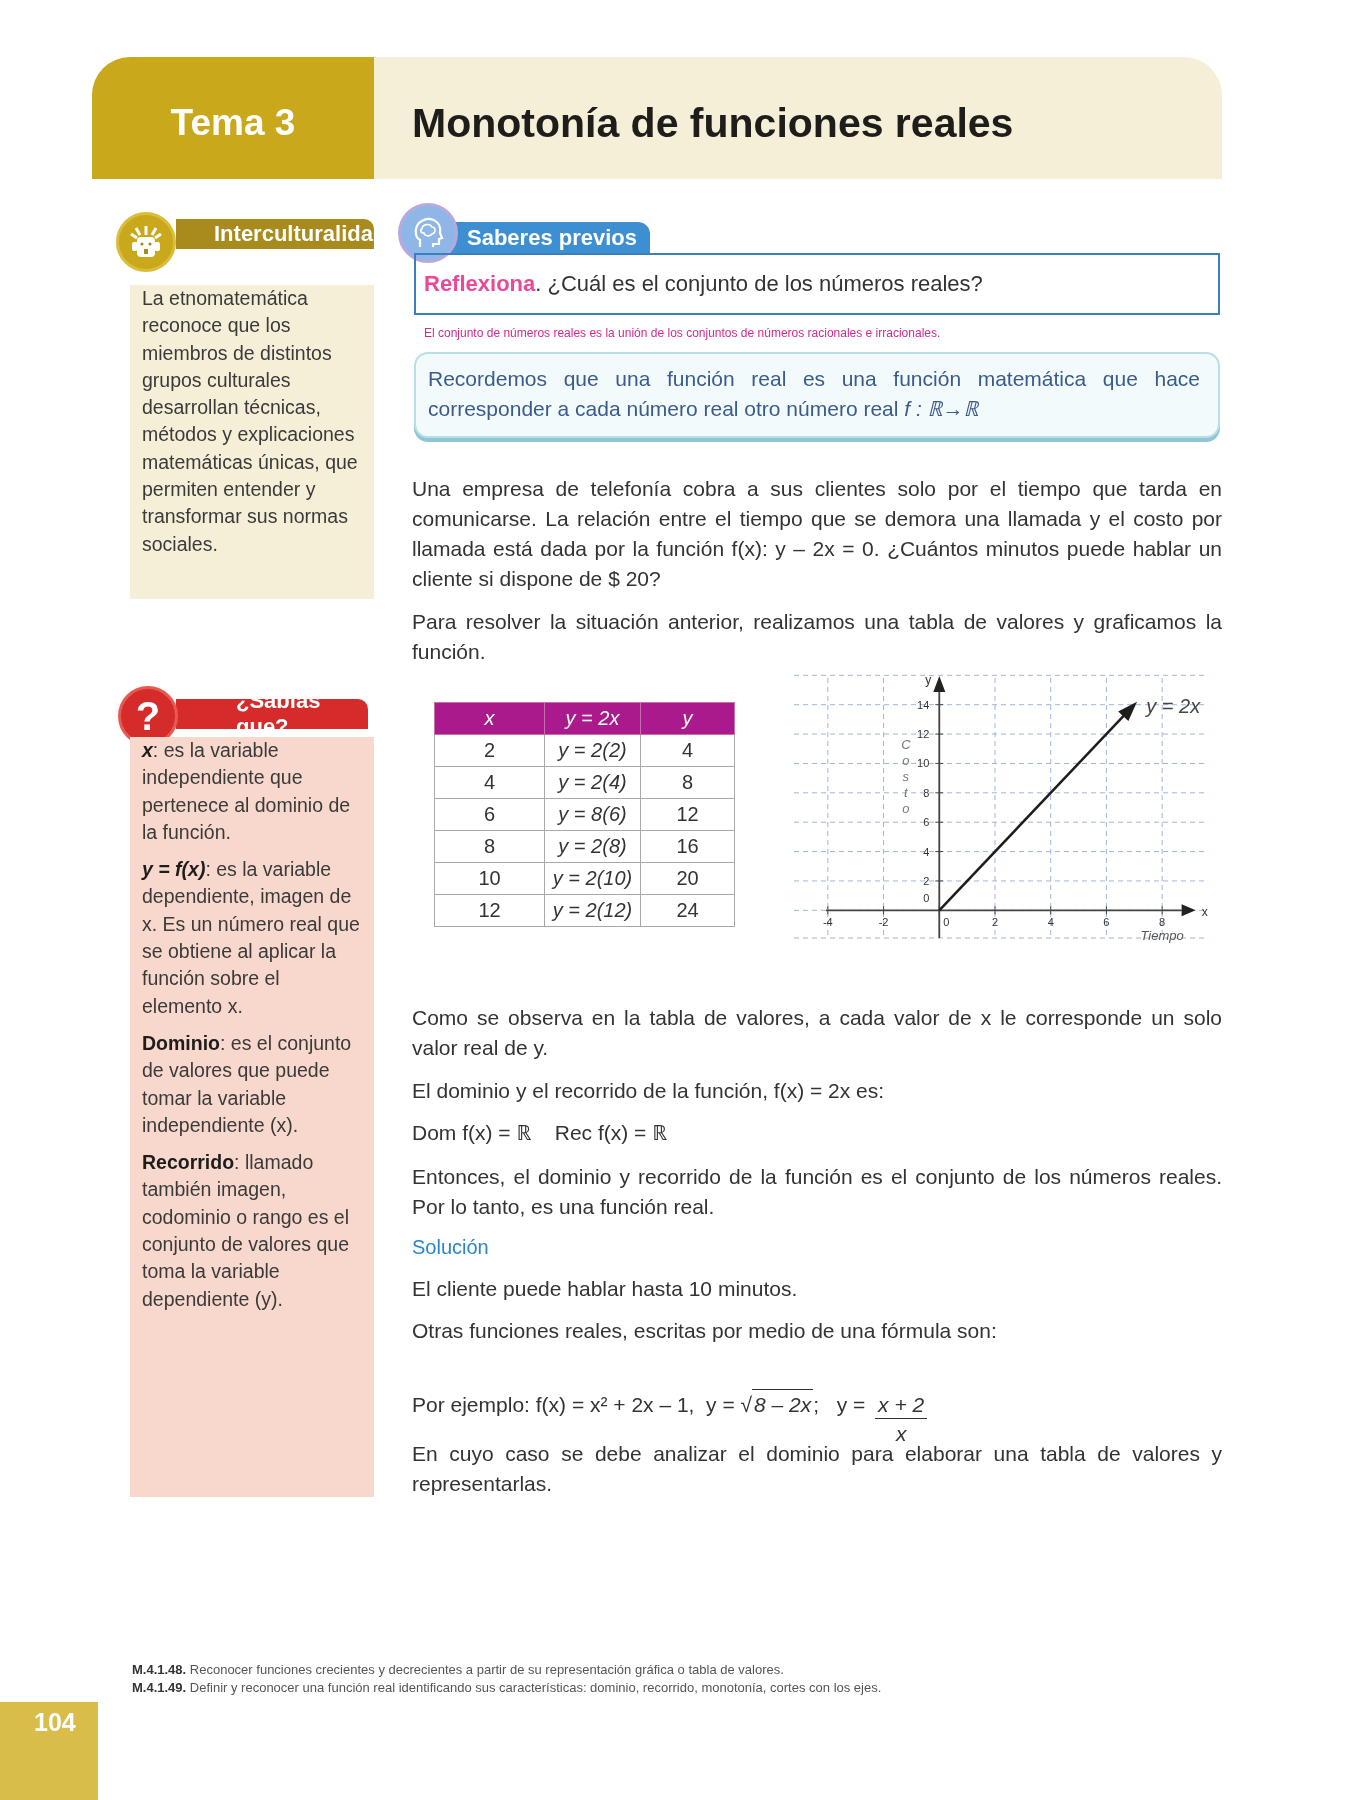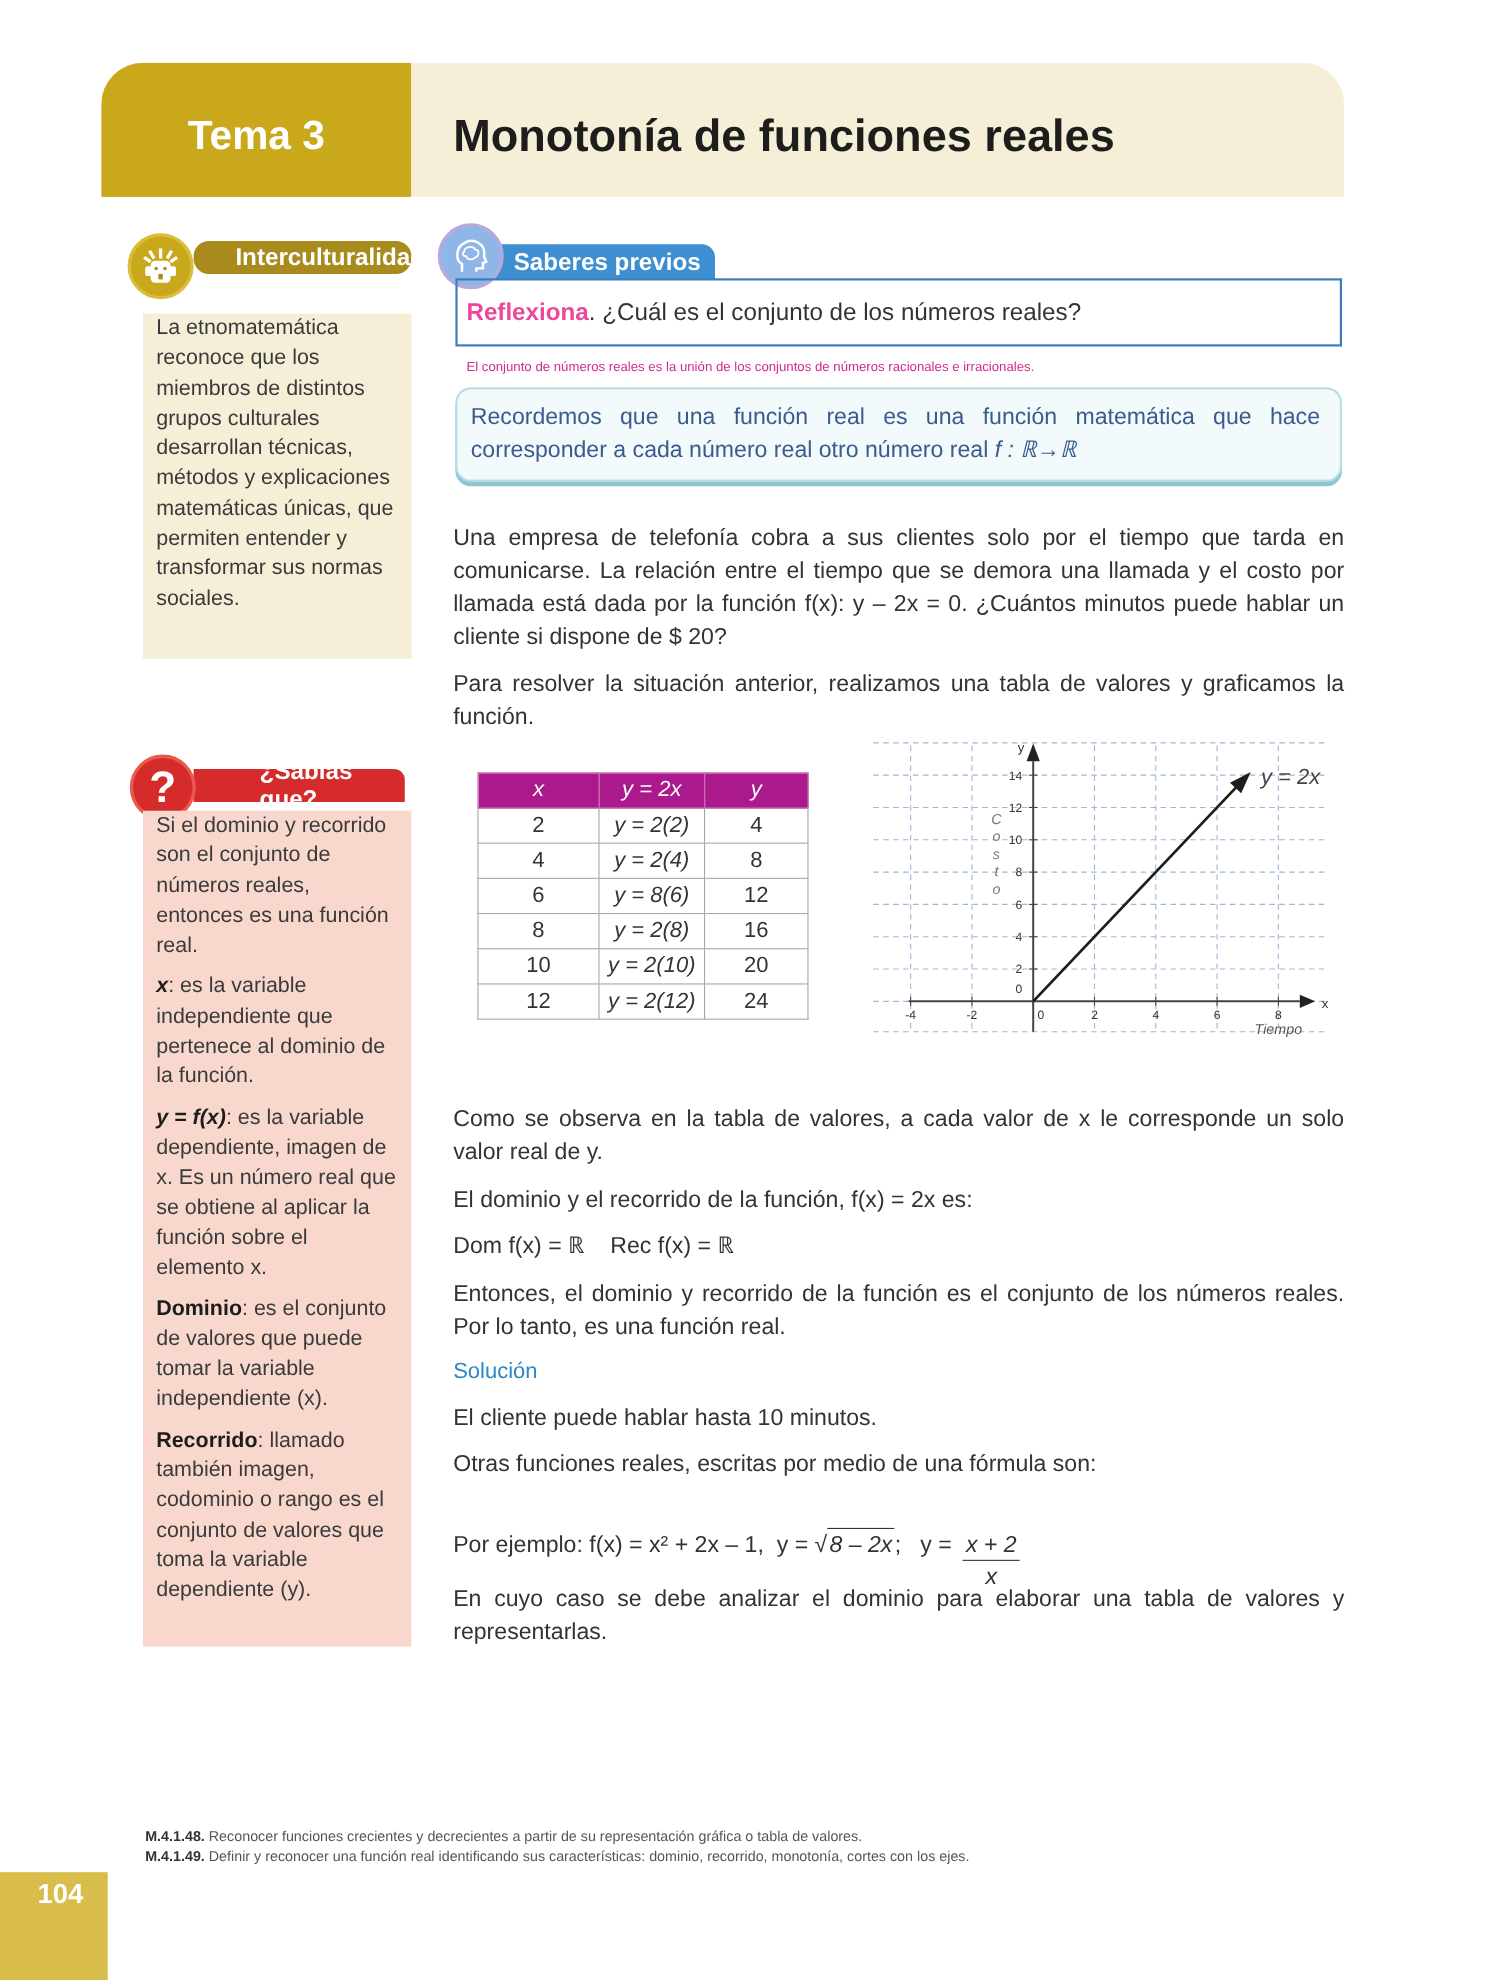--- a/index.html
+++ b/index.html
@@ -8,21 +8,21 @@
 
   
   .header { position: absolute; left: 92px; top: 57px; width: 1130px; height: 122px; display: flex; border-top-left-radius: 38px; border-top-right-radius: 38px; overflow: hidden; }
   .header-tema { width: 282px; background: #c9a81c; color: #ffffff; font-weight: bold; font-size: 37px; display: flex; align-items: center; justify-content: center; padding-top: 10px; }
   .header-title { flex: 1; background: #f6efd8; color: #1d1d1b; font-weight: bold; font-size: 41px; display: flex; align-items: center; padding-left: 38px; padding-top: 10px; }
   .side-tag { position: absolute; height: 30px; color: #ffffff; font-weight: bold; font-size: 22px; display: flex; align-items: center; border-top-right-radius: 10px; }
   .side-icon { position: absolute; border-radius: 50%; display: flex; align-items: center; justify-content: center; }
   .side-body { position: absolute; left: 0; width: 244px; font-size: 19.5px; line-height: 27.3px; color: #3a3a3a; padding: 0 12px; }
 
   .inter-body { background: #f6efd8; top: 285px; height: 314px; padding-top: 0; }
-  .inter-tag { left: 46px; top: 219px; width: 198px; background: #a98a1c; padding-left: 38px; border-radius: 14px; }
+  .inter-tag { left: 46px; top: 219px; width: 198px; background: #a98a1c; padding-left: 38px; }
   .inter-icon { left: 116px; top: 212px; width: 60px; height: 60px; background: #c9a81c; border: 3px solid #d9bd3b; }
 
   .sab-body { background: #f8d8cd; top: 737px; height: 760px; }
   .sab-tag { left: 46px; top: 699px; width: 192px; background: #d62b2b; padding-left: 60px; }
   .sab-icon { left: 118px; top: 686px; width: 60px; height: 60px; background: #d62b2b; border: 3px solid #e85a50; color: #ffffff; font-size: 40px; font-weight: bold; }
   .sab-body p { margin-bottom: 10px; }
   .sab-body b { color: #1d1d1b; }
   .saberes-tag { position: absolute; left: 432px; top: 222px; width: 218px; height: 32px; background: #3d8fd1; color: #ffffff; font-weight: bold; font-size: 22px; padding-left: 35px; display:flex; align-items:center; border-top-right-radius: 12px; }
   .saberes-icon { position: absolute; left: 398px; top: 203px; width: 60px; height: 60px; border-radius: 50%; background: #8eb6e6; border: 3px solid #b7a9dd; display:flex; align-items:center; justify-content:center; }
   .reflex-box { position: absolute; left: 414px; top: 253px; width: 806px; height: 62px; border: 2px solid #3b7fbf; padding: 18px 10px 0 8px; }
@@ -83,21 +83,20 @@
       <rect x="18" y="27" width="4" height="5" fill="#a98a1c"></rect>
     </svg>
   </div>
   <div class="side-body inter-body" style="left:130px; position:absolute;">La etnomatemática reconoce que los miembros de distintos grupos culturales desarrollan técnicas, métodos y explicaciones matemáticas únicas, que permiten entender y transformar sus normas sociales.</div>
 </div>
 
 <div>
   <div class="side-tag sab-tag" style="left:176px;">¿Sabías que?</div>
   <div class="side-icon sab-icon">?</div>
   <div class="side-body sab-body" style="left:130px; position:absolute;">
-    <p>Si el dominio y recorrido son el conjunto de números reales, entonces es una función real.</p>
     <p><b class="it">x</b><span>: es la variable independiente que pertenece al dominio de la función.</span></p>
     <p><b class="it">y = f(x)</b><span>: es la variable dependiente, imagen de x. Es un número real que se obtiene al aplicar la función sobre el elemento x.</span></p>
     <p><b>Dominio</b><span>: es el conjunto de valores que puede tomar la variable independiente (x).</span></p>
     <p><b>Recorrido</b><span>: llamado también imagen, codominio o rango es el conjunto de valores que toma la variable dependiente (y).</span></p>
   </div>
 </div>
 
 <div>
   <div class="saberes-tag">Saberes previos</div>
   <div class="saberes-icon">

